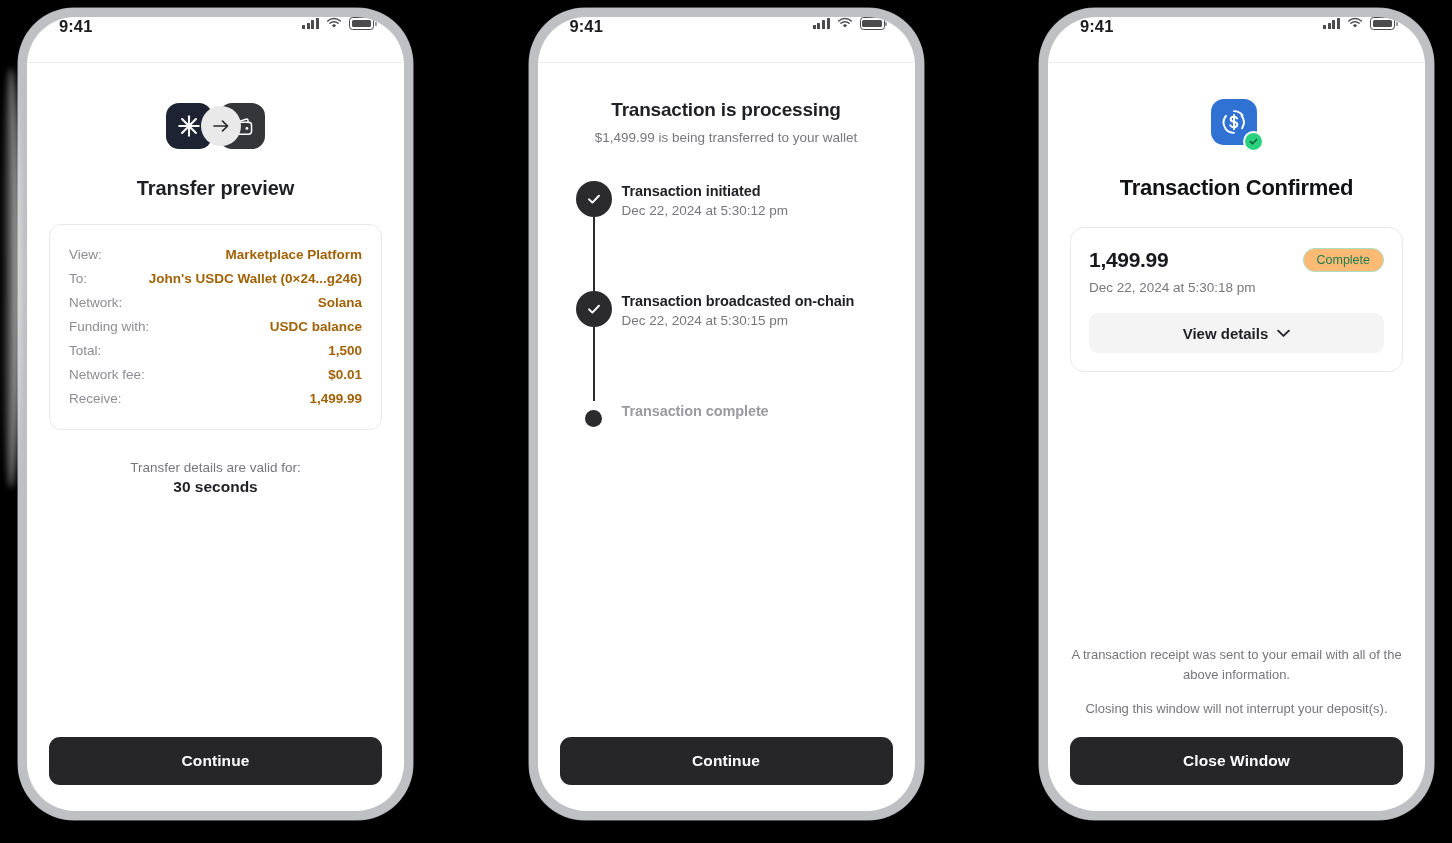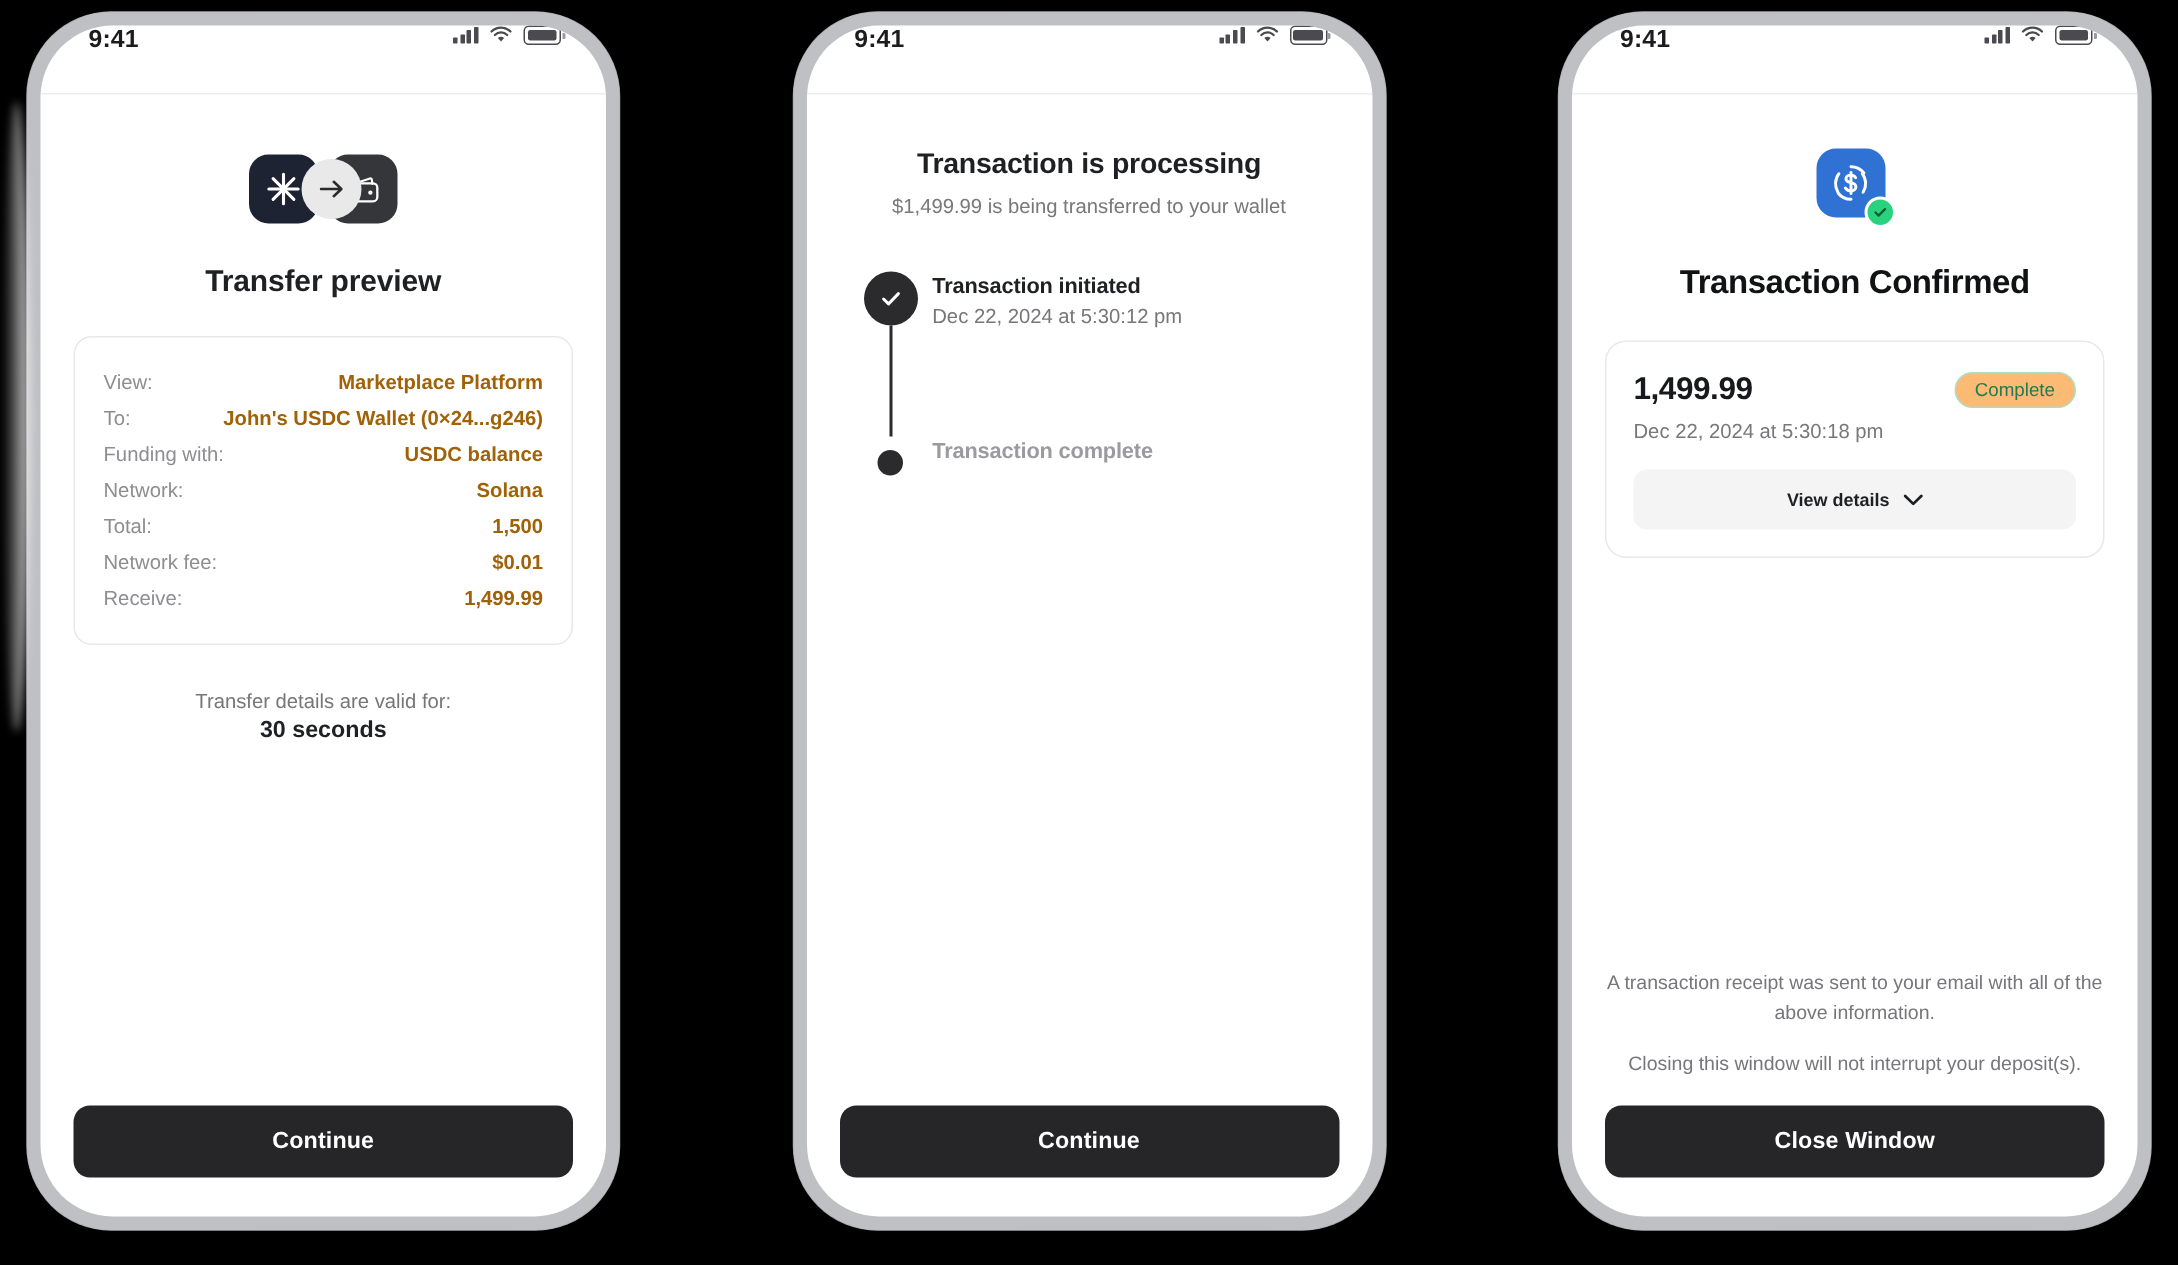--- a/index.html
+++ b/index.html
@@ -201,21 +201,21 @@
   .badge-complete {
     font-size: 12.5px; font-weight: 500; color: #1e7d52;
     background: #fdba74; border: 1px solid #a9dfc3;
     border-radius: 14px; padding: 4px 13px;
   }
   .tx-date { font-size: 13.5px; color: #77777c; margin-top: 8px; }
   .view-details {
     margin-top: 18px; width: 100%; height: 40px;
     background: #f4f4f5; border: none; border-radius: 9px;
     display: flex; align-items: center; justify-content: center; gap: 9px;
-    font-size: 12px; font-weight: 700; color: #1f2023;
+    font-size: 15px; font-weight: 700; color: #1f2023;
     font-family: "Liberation Sans", sans-serif; cursor: pointer;
   }
   .note { text-align: center; font-size: 13px; color: #76767b; line-height: 1.55; }
   .note + .note { margin-top: 14px; }
 </style>
 </head>
 <body>
 
 <div class="stage">
 
@@ -274,26 +274,26 @@
         <div class="detail-card">
           <div class="drow">
             <span class="dlabel">View:</span>
             <span class="dvalue">Marketplace Platform</span>
           </div>
           <div class="drow">
             <span class="dlabel">To:</span>
             <span class="dvalue">John's USDC Wallet (0×24...g246)</span>
           </div>
           <div class="drow">
+            <span class="dlabel">Network:</span>
+            <span class="dvalue">Solana</span>
+          </div>
+          <div class="drow">
             <span class="dlabel">Funding with:</span>
             <span class="dvalue">USDC balance</span>
-          </div>
-          <div class="drow">
-            <span class="dlabel">Network:</span>
-            <span class="dvalue">Solana</span>
           </div>
           <div class="drow">
             <span class="dlabel">Total:</span>
             <span class="dvalue">1,500</span>
           </div>
           <div class="drow">
             <span class="dlabel">Network fee:</span>
             <span class="dvalue">$0.01</span>
           </div>
           <div class="drow">
@@ -352,20 +352,34 @@
                 </svg>
               </div>
               <div class="connector"></div>
             </div>
             <div class="step-text">
               <div class="step-title">Transaction initiated</div>
               <div class="step-time">Dec 22, 2024 at 5:30:12 pm</div>
             </div>
           </div>
 
+          <div class="step">
+            <div class="step-marks">
+              <div class="dot-check">
+                <svg width="18" height="18" viewBox="0 0 20 20">
+                  <path d="M4.5 10.4 8.2 14l7.3-7.6" stroke="#fff" stroke-width="2.2" fill="none" stroke-linecap="round" stroke-linejoin="round"></path>
+                </svg>
+              </div>
+              <div class="connector"></div>
+            </div>
+            <div class="step-text">
+              <div class="step-title">Transaction broadcasted on-chain</div>
+              <div class="step-time">Dec 22, 2024 at 5:30:15 pm</div>
+            </div>
+          </div>
 
           <div class="step">
             <div class="step-marks">
               <div class="dot-small"></div>
             </div>
             <div class="step-text">
               <div class="step-title muted">Transaction complete</div>
             </div>
           </div>
 

